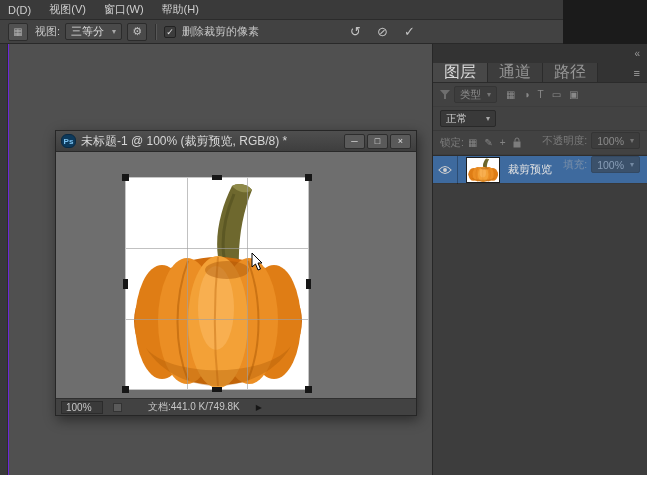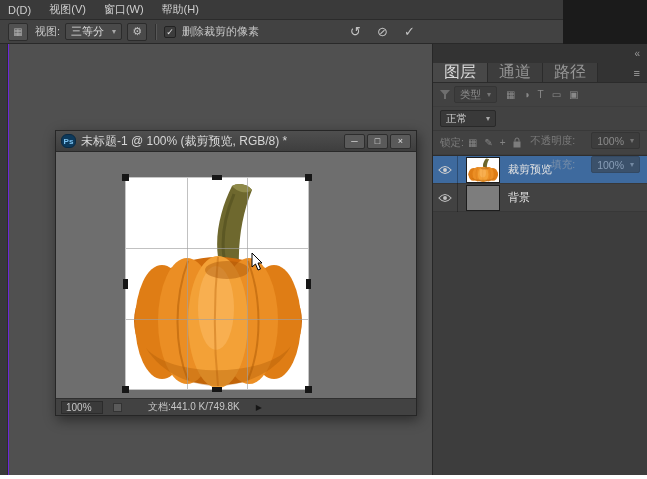--- a/index.html
+++ b/index.html
@@ -83,21 +83,21 @@
   .tab.active{background:#484848;color:#d8d8d8;}
   .tabs-fill{flex:1;display:flex;justify-content:flex-end;align-items:center;padding-right:7px;color:#a8a8a8;font-size:11px;}
   .panel-body{background:#424242;}
   .p-row{height:24px;display:flex;align-items:center;padding:0 7px;font-size:10.5px;color:#b2b2b2;
     border-bottom:1px solid #393939;white-space:nowrap;}
   .mini-select{height:17px;background:#393939;border:1px solid #292929;border-radius:2px;display:flex;
     align-items:center;gap:6px;padding:0 5px;color:#cfcfcf;}
   .dim{opacity:.5;}
   .filter-icons{display:flex;gap:8px;margin-left:9px;font-size:10px;color:#cfcfcf;}
   .lock-icons{display:flex;gap:7px;margin:0 8px 0 4px;font-size:10px;color:#c4c4c4;align-items:center;}
-  .opacity-group{margin-left:auto;display:flex;align-items:center;gap:16px;margin-top:44px;}
+  .opacity-group{margin-left:auto;display:flex;align-items:center;gap:4px;margin-top:44px;}
   .layer-list{border-top:1px solid #2e2e2e;}
   .layer-row{height:28px;display:flex;align-items:center;background:#424242;border-bottom:1px solid #383838;cursor:pointer;}
   .layer-row.selected{background:#3e6a9e;}
   .eye-cell{width:25px;height:28px;display:flex;align-items:center;justify-content:center;
     border-right:1px solid rgba(0,0,0,.28);flex:none;}
   .thumb{width:34px;height:26px;margin:0 8px;border:1px solid #1d1d1d;background:#fff;overflow:hidden;flex:none;}
   .thumb.gray{background:#7d7d7d;}
   .thumb svg{display:block;}
   .layer-name{font-size:11px;color:#e2e2e2;}
   .panel-rest{height:219px;background:#3d3d3d;}
@@ -294,30 +294,20 @@
             </svg>
           </span>
           <span class="thumb">
             <svg viewBox="0 0 182 211" preserveAspectRatio="none" style="width:100%;height:100%;">
               <use href="#pumpkin"></use>
             </svg>
           </span>
           <span class="layer-name">裁剪预览</span>
         </div>
 
-        <div class="layer-row">
-          <span class="eye-cell">
-            <svg width="14" height="10" viewBox="0 0 16 10">
-              <path d="M1,5 Q8,-3 15,5 Q8,13 1,5 Z" fill="none" stroke="#c0c0c0" stroke-width="1.2"></path>
-              <circle cx="8" cy="5" r="2.2" fill="#c0c0c0"></circle>
-            </svg>
-          </span>
-          <span class="thumb gray"></span>
-          <span class="layer-name">背景</span>
-        </div>
 
       </div>
 
       <div class="panel-rest"></div>
 
     </div>
   </div>
 
   <div class="bottom-strip"></div>
 

